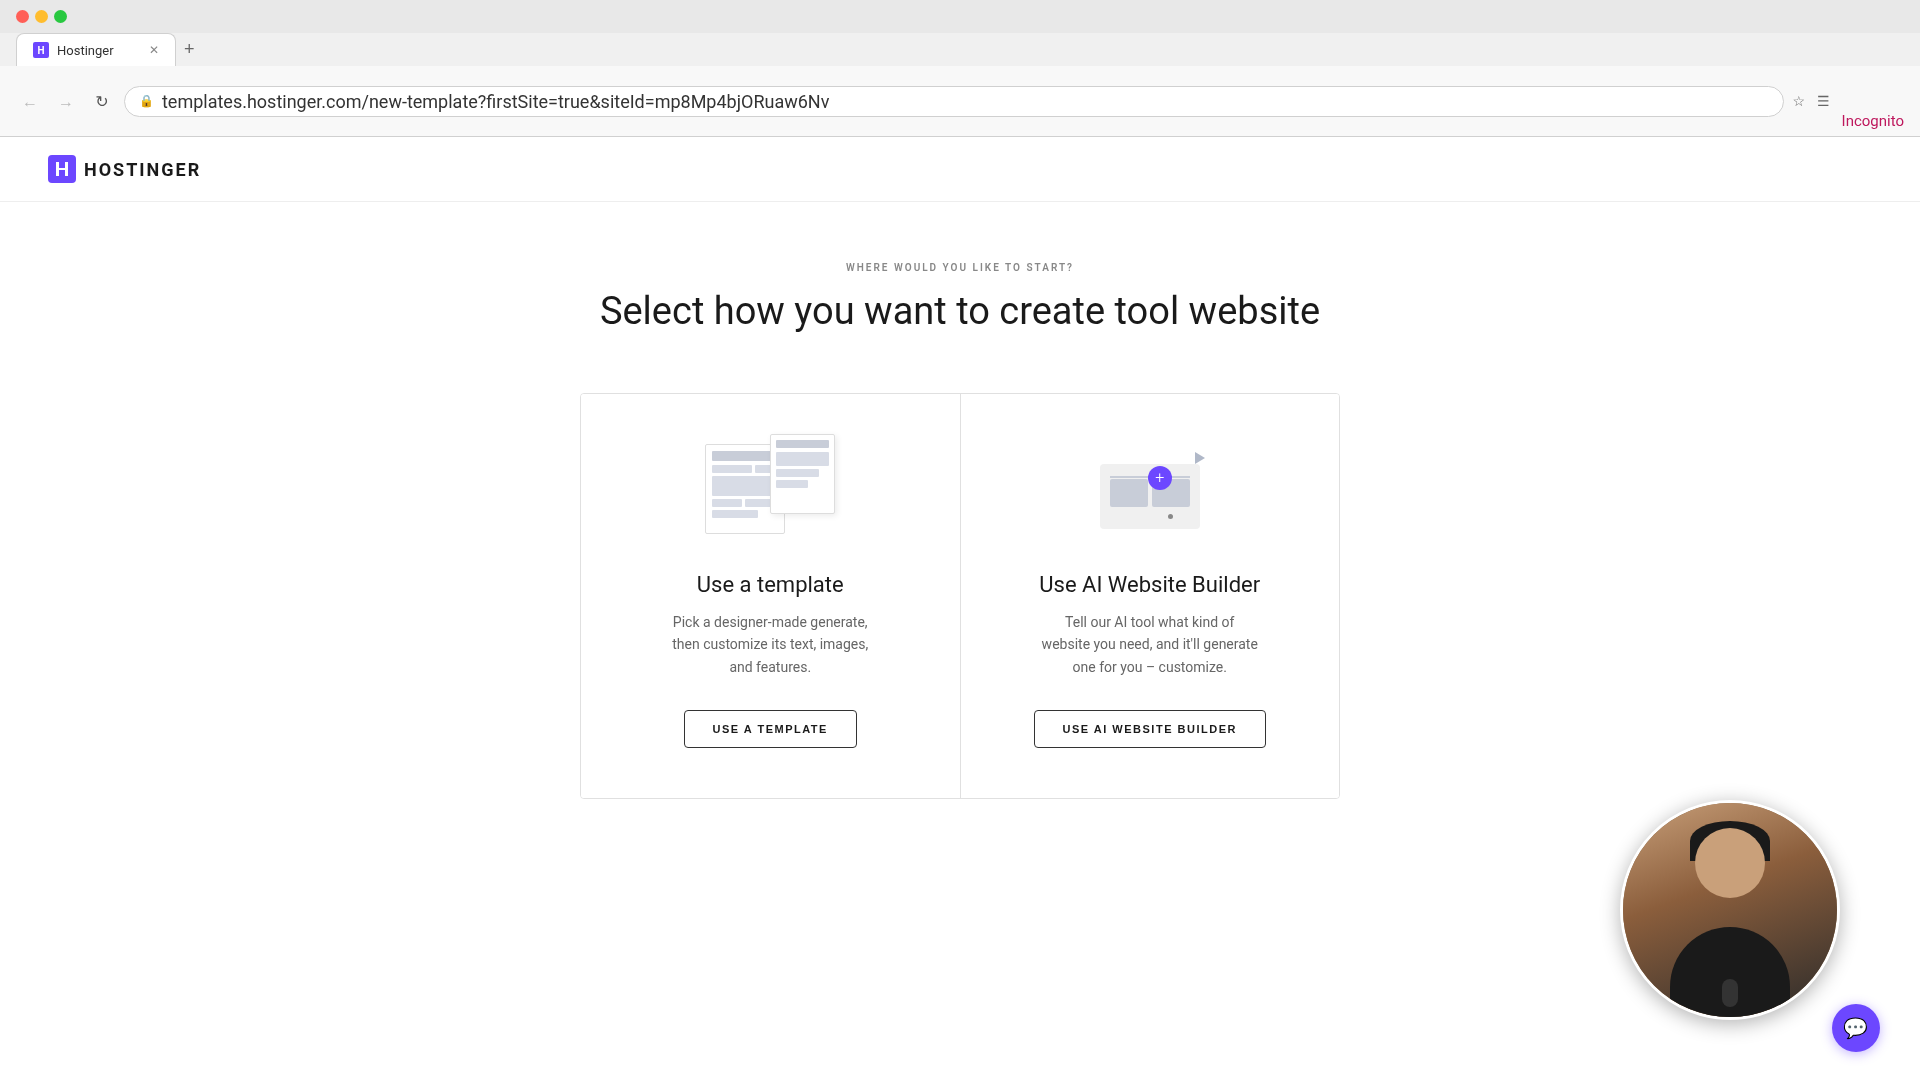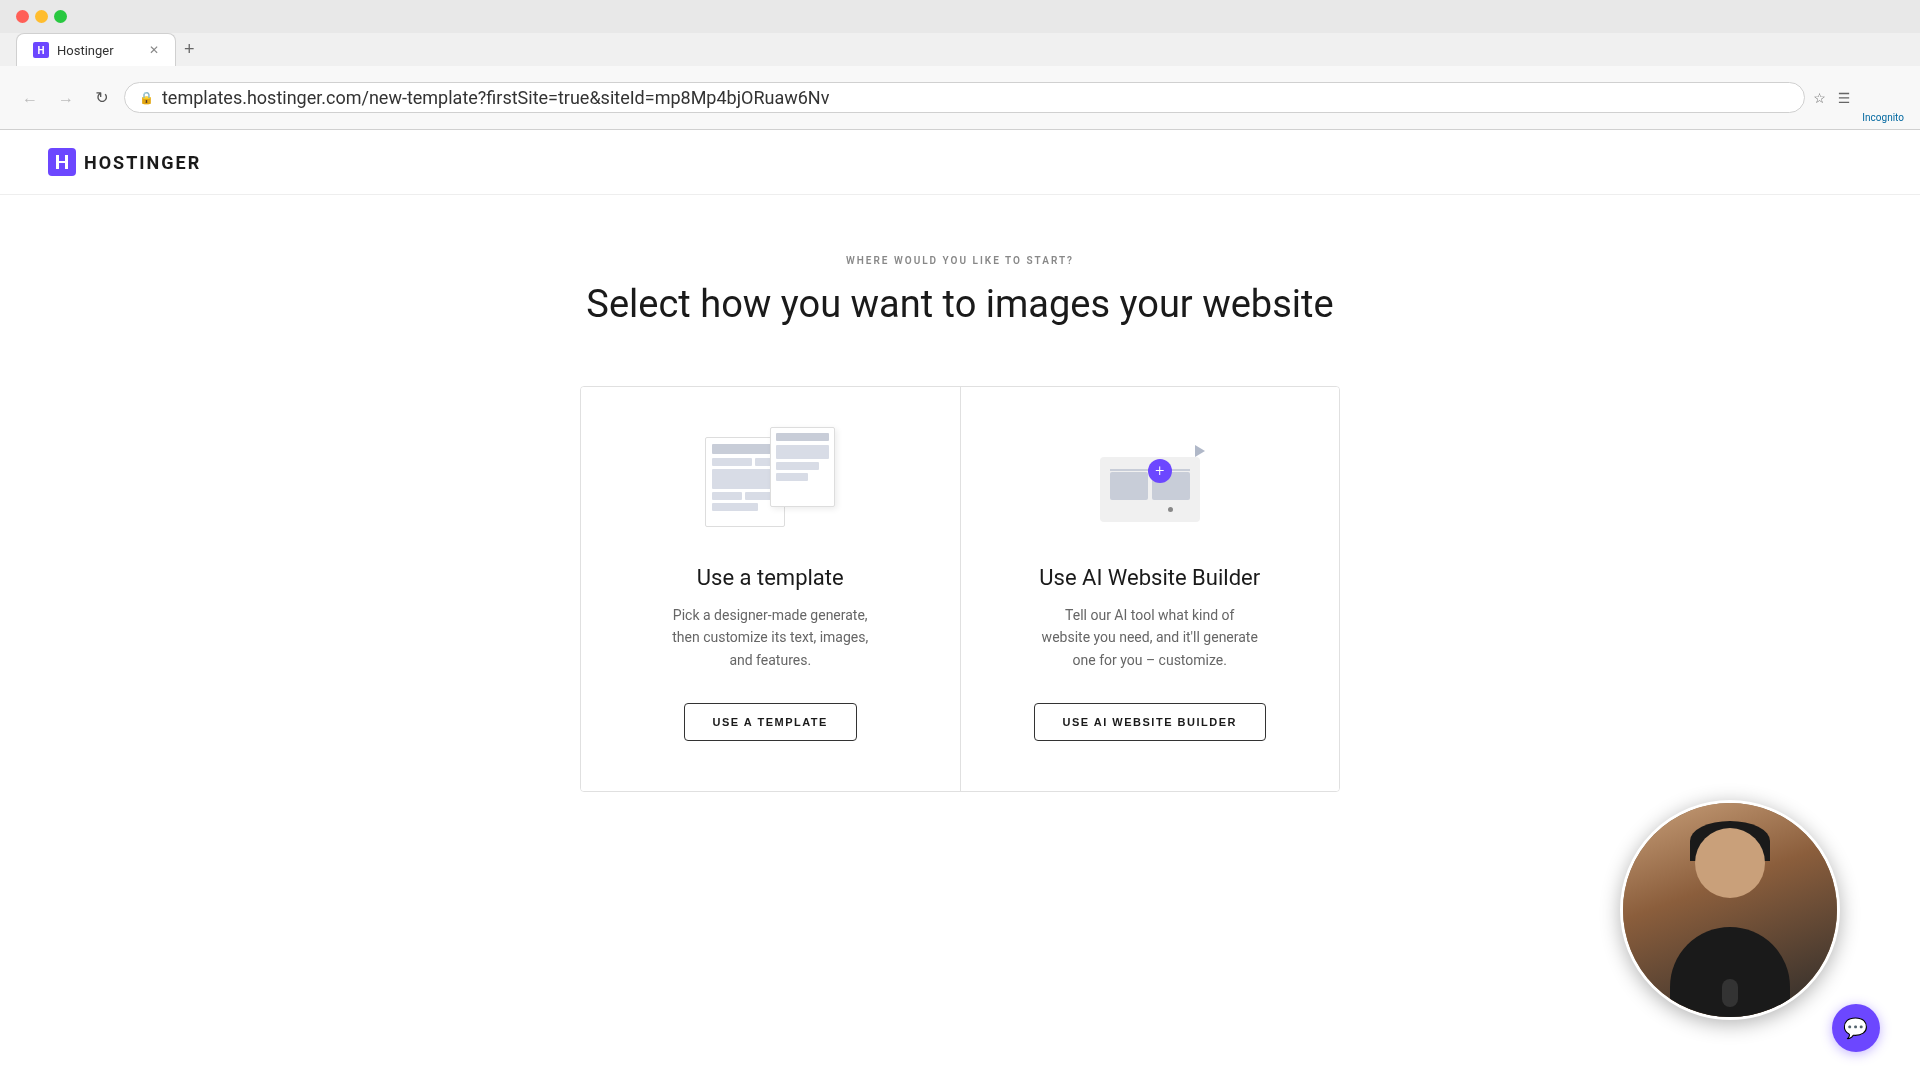--- a/index.html
+++ b/index.html
@@ -138,22 +138,22 @@
       color: #333;
       flex: 1;
     }
 
     .bookmark-icon, .profile-icon, .incognito-label {
       color: #666;
       font-size: 14px;
     }
 
     .incognito-label {
-      font-size: 10px;
-      color: #0369a1;
+      font-size: 15px;
+      color: #be185d;
       margin-top: 40px;
     }
 
     .right-controls {
       display: flex;
       align-items: center;
       gap: 12px;
     }
 
     
@@ -555,21 +555,21 @@
           <rect width="28" height="28" rx="4" fill="#6C47FF"></rect>
           <path d="M8 7h3v6h6V7h3v14h-3v-6H11v6H8V7z" fill="white"></path>
         </svg>
       </div>
       <span class="logo-text">HOSTINGER</span>
     </div>
   </div>
 
   <div class="main-content">
     <p class="subtitle">WHERE WOULD YOU LIKE TO START?</p>
-    <h1 class="main-title">Select how you want to images your website</h1>
+    <h1 class="main-title">Select how you want to create tool website</h1>
 
     <div class="options-container">
 
       <div class="option-card">
         <div class="option-illustration template-illustration">
 
           <div class="tmpl-page-main">
             <div class="tmpl-header-bar"></div>
             <div class="tmpl-row">
               <div class="tmpl-block" style="width:60%;height:8px;"></div>

